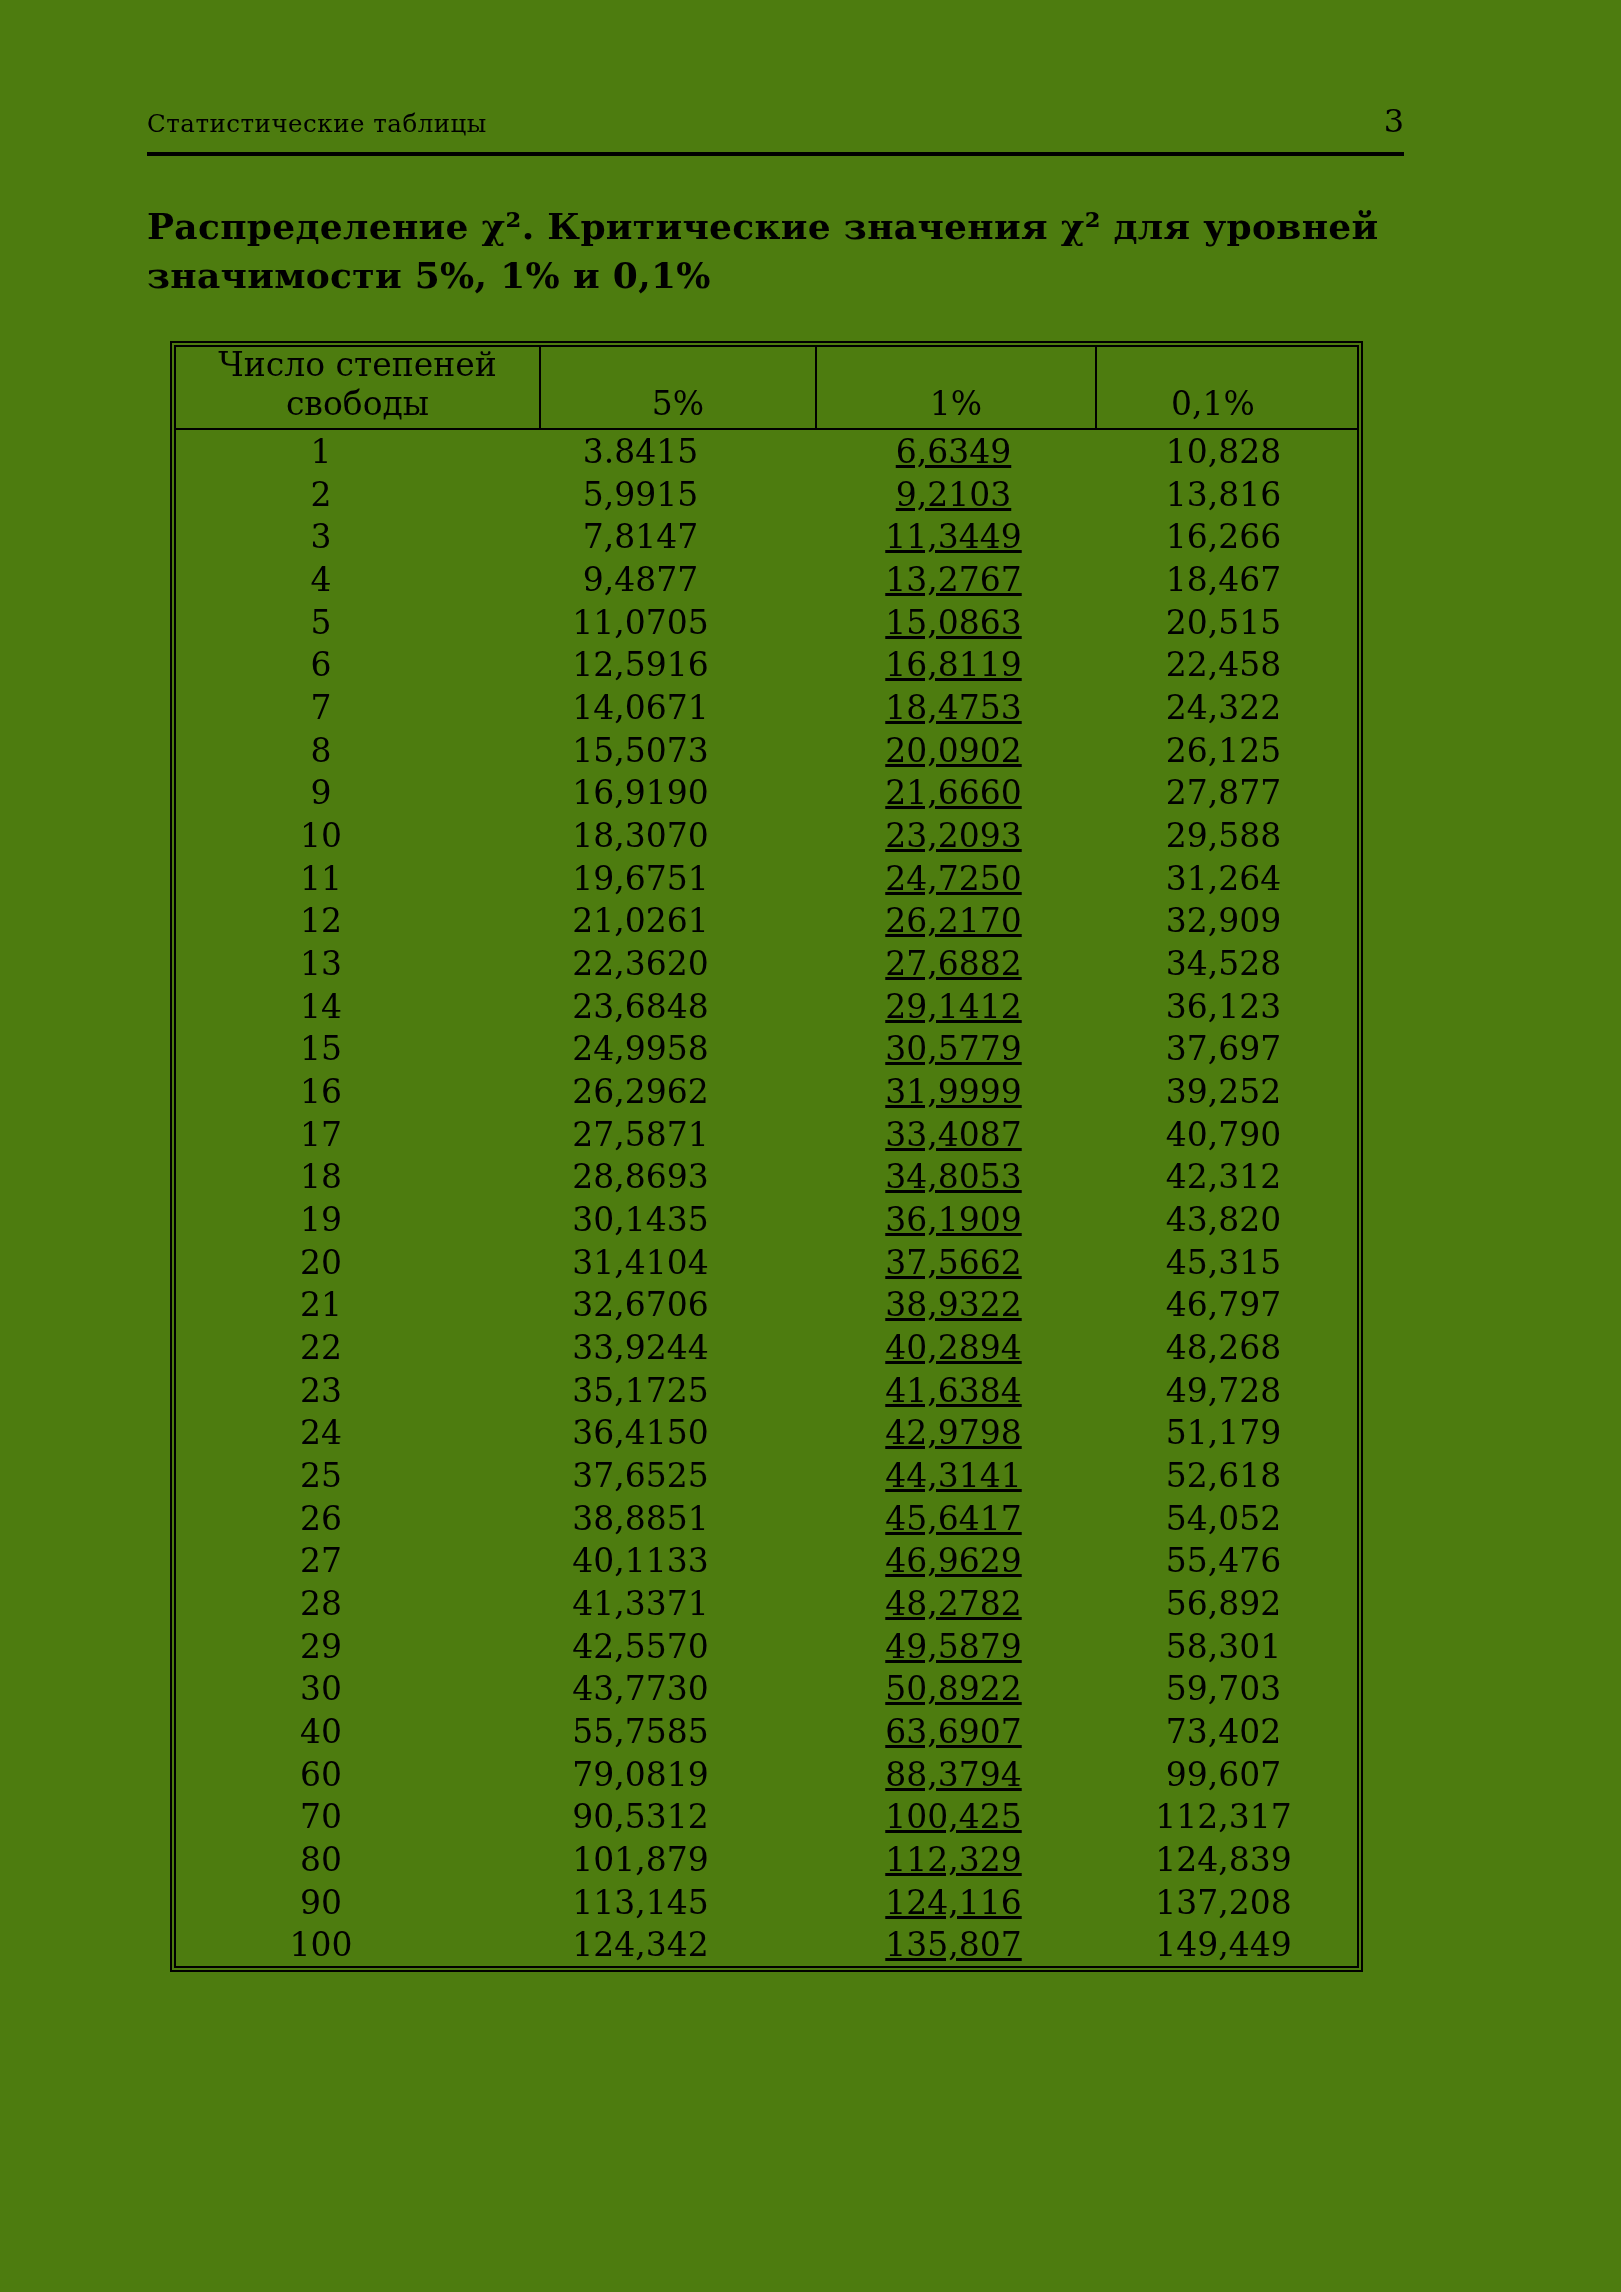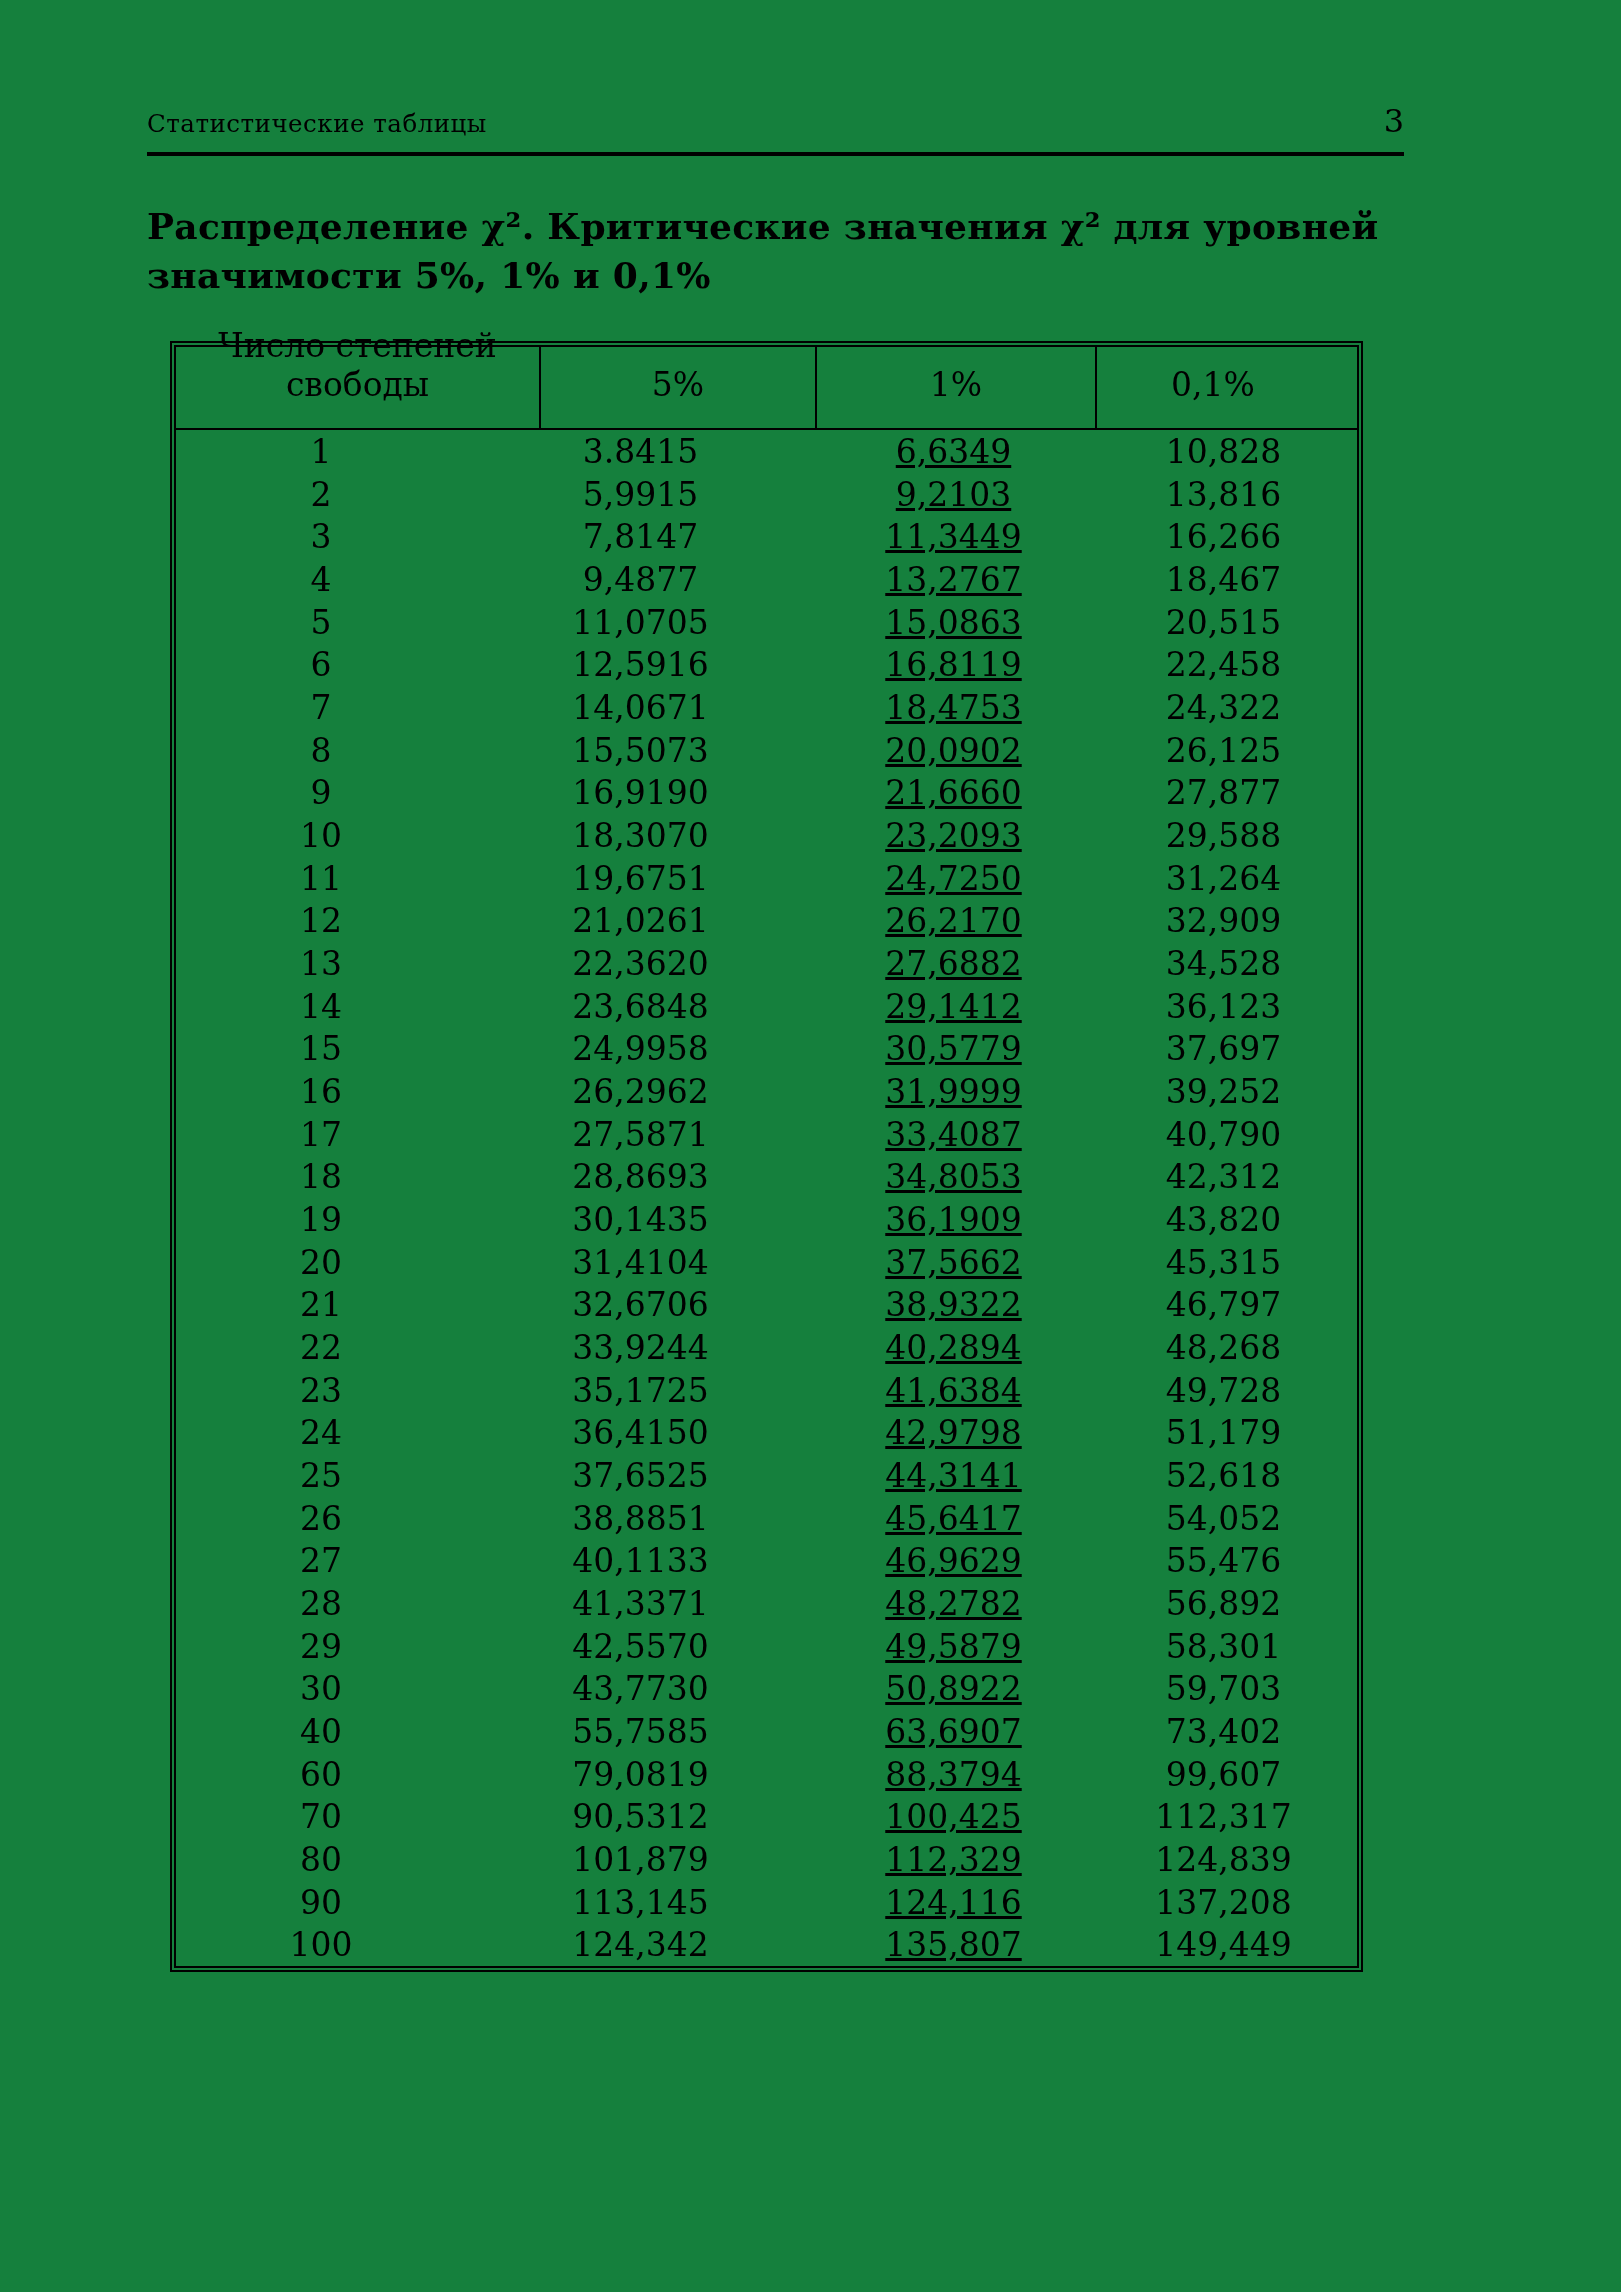--- a/index.html
+++ b/index.html
@@ -1,20 +1,20 @@
 <!DOCTYPE html>
 <html><head>
 <meta charset="utf-8">
 <style>
   html, body { margin: 0; padding: 0; background: #e8e8e8; }
   .page {
     position: relative;
     width: 1621px;
     height: 2293px;
-    background: #15803d;
+    background: #4d7c0f;
     color: #000;
     font-family: "DejaVu Serif", "Liberation Serif", serif;
     overflow: hidden;
   }
   .running-header {
     position: absolute;
     left: 147px;
     top: 102px;
     width: 1257px;
     display: flex;
@@ -64,21 +64,21 @@
     box-sizing: border-box;
     border-bottom: 2.9px solid #000;
     flex: none;
   }
   .th {
     box-sizing: border-box;
     display: flex;
     flex-direction: column;
     justify-content: flex-end;
     align-items: center;
-    padding-bottom: 24px;
+    padding-bottom: 5px;
     line-height: 39px;
   }
   .th.c2, .th.c3, .th.c4 { border-left: 2.9px solid #000; }
   .tbody {
     flex: 1;
     display: flex;
     flex-direction: column;
   }
   .tr {
     display: flex;

